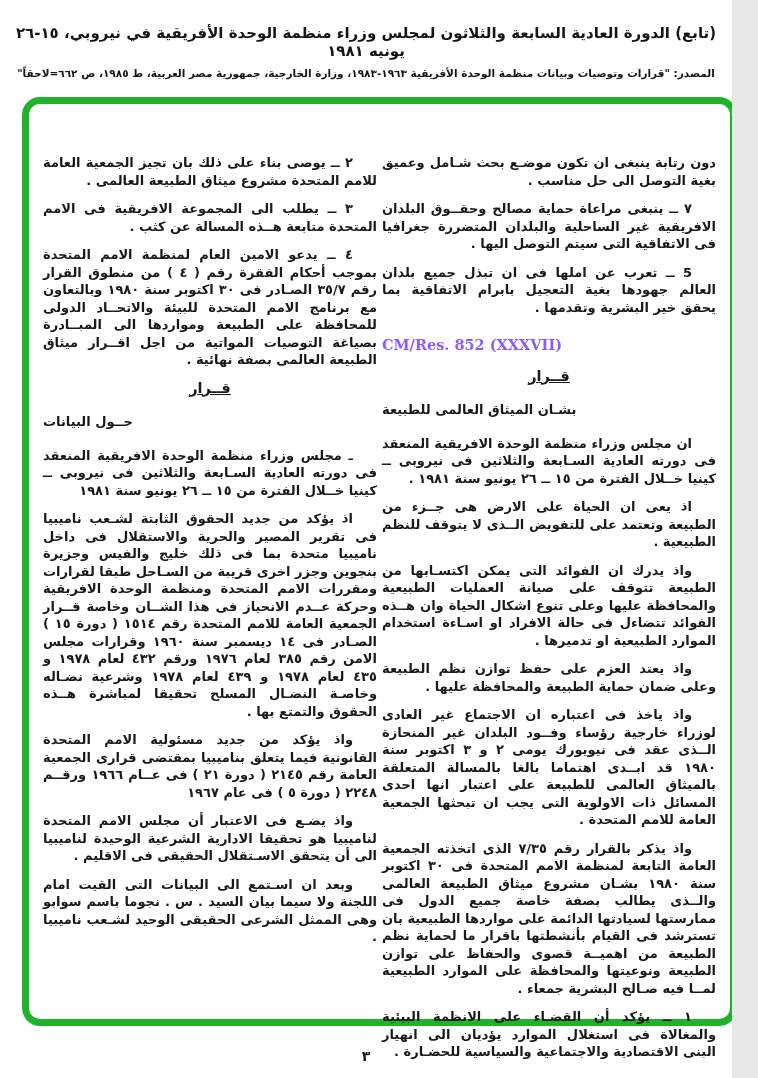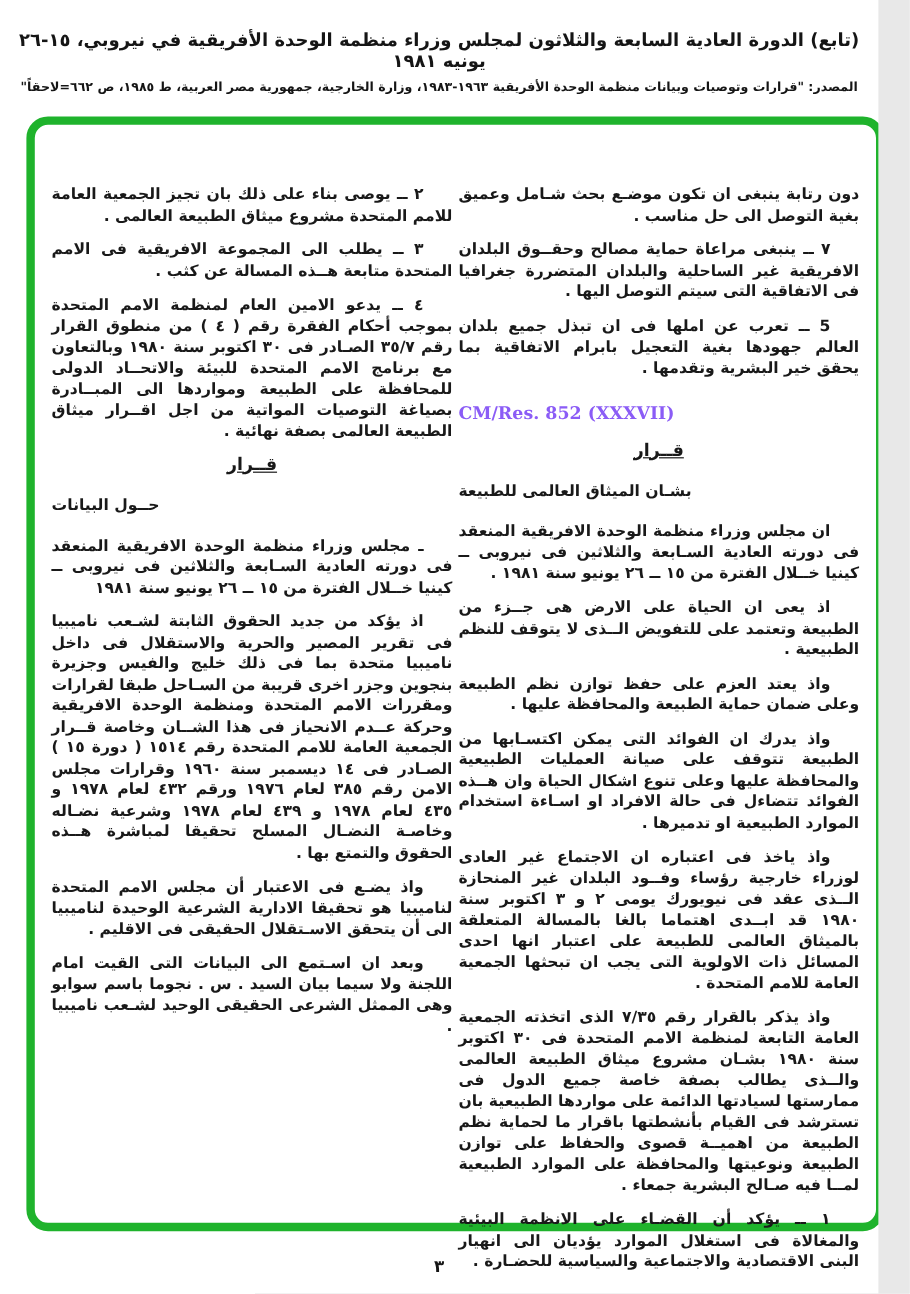--- a/index.html
+++ b/index.html
@@ -80,37 +80,38 @@
       <p class="no-indent">دون رتابة ينبغى ان تكون موضـع بحث شـامل وعميق بغية التوصل الى حل مناسب .</p>
       <p>٧ ــ ينبغى مراعاة حماية مصالح وحقــوق البلدان الافريقية غير الساحلية والبلدان المتضررة جغرافيا فى الاتفاقية التى سيتم التوصل اليها .</p>
       <p>5 ــ تعرب عن املها فى ان تبذل جميع بلدان العالم جهودها بغية التعجيل بابرام الاتفاقية بما يحقق خير البشرية وتقدمها .</p>
 
       <div class="res-ref">CM/Res. 852 (XXXVII)</div>
       <div class="res-title">قــرار</div>
       <div class="res-subtitle">بشـان الميثاق العالمى للطبيعة</div>
 
       <p>ان مجلس وزراء منظمة الوحدة الافريقية المنعقد فى دورته العادية السـابعة والثلاثين فى نيروبى ــ كينيا خــلال الفترة من ١٥ ــ ٢٦ يونيو سنة ١٩٨١ .</p>
       <p>اذ يعى ان الحياة على الارض هى جــزء من الطبيعة وتعتمد على للتفويض الــذى لا يتوقف للنظم الطبيعية .</p>
+      <p>واذ يدرك ان الفوائد التى يمكن اكتسـابها من الطبيعة تتوقف على صيانة العمليات الطبيعية والمحافظة عليها وعلى تنوع اشكال الحياة وان هــذه الفوائد تتضاءل فى حالة الافراد او اسـاءة استخدام الموارد الطبيعية او تدميرها .</p>
       <p>واذ يعتد العزم على حفظ توازن نظم الطبيعة وعلى ضمان حماية الطبيعة والمحافظة عليها .</p>
-      <p>واذ يدرك ان الفوائد التى يمكن اكتسـابها من الطبيعة تتوقف على صيانة العمليات الطبيعية والمحافظة عليها وعلى تنوع اشكال الحياة وان هــذه الفوائد تتضاءل فى حالة الافراد او اسـاءة استخدام الموارد الطبيعية او تدميرها .</p>
       <p>واذ ياخذ فى اعتباره ان الاجتماع غير العادى لوزراء خارجية رؤساء وفــود البلدان غير المنحازة الــذى عقد فى نيويورك يومى ٢ و ٣ اكتوبر سنة ١٩٨٠ قد ابــدى اهتماما بالغا بالمسالة المتعلقة بالميثاق العالمى للطبيعة على اعتبار انها احدى المسائل ذات الاولوية التى يجب ان تبحثها الجمعية العامة للامم المتحدة .</p>
       <p>واذ يذكر بالقرار رقم ٧/٣٥ الذى اتخذته الجمعية العامة التابعة لمنظمة الامم المتحدة فى ٣٠ اكتوبر سنة ١٩٨٠ بشـان مشروع ميثاق الطبيعة العالمى والــذى يطالب بصفة خاصة جميع الدول فى ممارستها لسيادتها الدائمة على مواردها الطبيعية بان تسترشد فى القيام بأنشطتها باقرار ما لحماية نظم الطبيعة من اهميــة قصوى والحفاظ على توازن الطبيعة ونوعيتها والمحافظة على الموارد الطبيعية لمــا فيه صـالح البشرية جمعاء .</p>
       <p>١ ــ يؤكد أن القضـاء على الانظمة البيئية والمغالاة فى استغلال الموارد يؤديان الى انهيار البنى الاقتصادية والاجتماعية والسياسية للحضـارة .</p>
     </section>
 
     <section class="col col-left">
       <p>٢ ــ يوصى بناء على ذلك بان تجيز الجمعية العامة للامم المتحدة مشروع ميثاق الطبيعة العالمى .</p>
       <p>٣ ــ يطلب الى المجموعة الافريقية فى الامم المتحدة متابعة هــذه المسالة عن كثب .</p>
       <p>٤ ــ يدعو الامين العام لمنظمة الامم المتحدة بموجب أحكام الفقرة رقم ( ٤ ) من منطوق القرار رقم ٣٥/٧ الصـادر فى ٣٠ اكتوبر سنة ١٩٨٠ وبالتعاون مع برنامج الامم المتحدة للبيئة والاتحــاد الدولى للمحافظة على الطبيعة ومواردها الى المبــادرة بصياغة التوصيات المواتية من اجل اقــرار ميثاق الطبيعة العالمى بصفة نهائية .</p>
 
       <div class="res-title">قــرار</div>
       <div class="res-subtitle">حــول البيانات</div>
 
       <p>ـ مجلس وزراء منظمة الوحدة الافريقية المنعقد فى دورته العادية السـابعة والثلاثين فى نيروبى ــ كينيا خــلال الفترة من ١٥ ــ ٢٦ يونيو سنة ١٩٨١</p>
       <p>اذ يؤكد من جديد الحقوق الثابتة لشـعب ناميبيا فى تقرير المصير والحرية والاستقلال فى داخل ناميبيا متحدة بما فى ذلك خليج والفيس وجزيرة بنجوين وجزر اخرى قريبة من السـاحل طبقا لقرارات ومقررات الامم المتحدة ومنظمة الوحدة الافريقية وحركة عــدم الانحياز فى هذا الشــان وخاصة قــرار الجمعية العامة للامم المتحدة رقم ١٥١٤ ( دورة ١٥ ) الصـادر فى ١٤ ديسمبر سنة ١٩٦٠ وقرارات مجلس الامن رقم ٣٨٥ لعام ١٩٧٦ ورقم ٤٣٢ لعام ١٩٧٨ و ٤٣٥ لعام ١٩٧٨ و ٤٣٩ لعام ١٩٧٨ وشرعية نضـاله وخاصـة النضـال المسلح تحقيقا لمباشرة هــذه الحقوق والتمتع بها .</p>
+      <p>واذ يؤكد من جديد مسئولية الامم المتحدة القانونية فيما يتعلق بناميبيا بمقتضى قرارى الجمعية العامة رقم ٢١٤٥ ( دورة ٢١ ) فى عــام ١٩٦٦ ورقــم ٢٢٤٨ ( دورة ٥ ) فى عام ١٩٦٧</p>
       <p>واذ يضـع فى الاعتبار أن مجلس الامم المتحدة لناميبيا هو تحقيقا الادارية الشرعية الوحيدة لناميبيا الى أن يتحقق الاسـتقلال الحقيقى فى الاقليم .</p>
       <p>وبعد ان اسـتمع الى البيانات التى القيت امام اللجنة ولا سيما بيان السيد . س . نجوما باسم سوابو وهى الممثل الشرعى الحقيقى الوحيد لشـعب ناميبيا .</p>
     </section>
 
   </div>
 
   <div class="page-number">٣</div>
 </div>
 
 </body></html>

